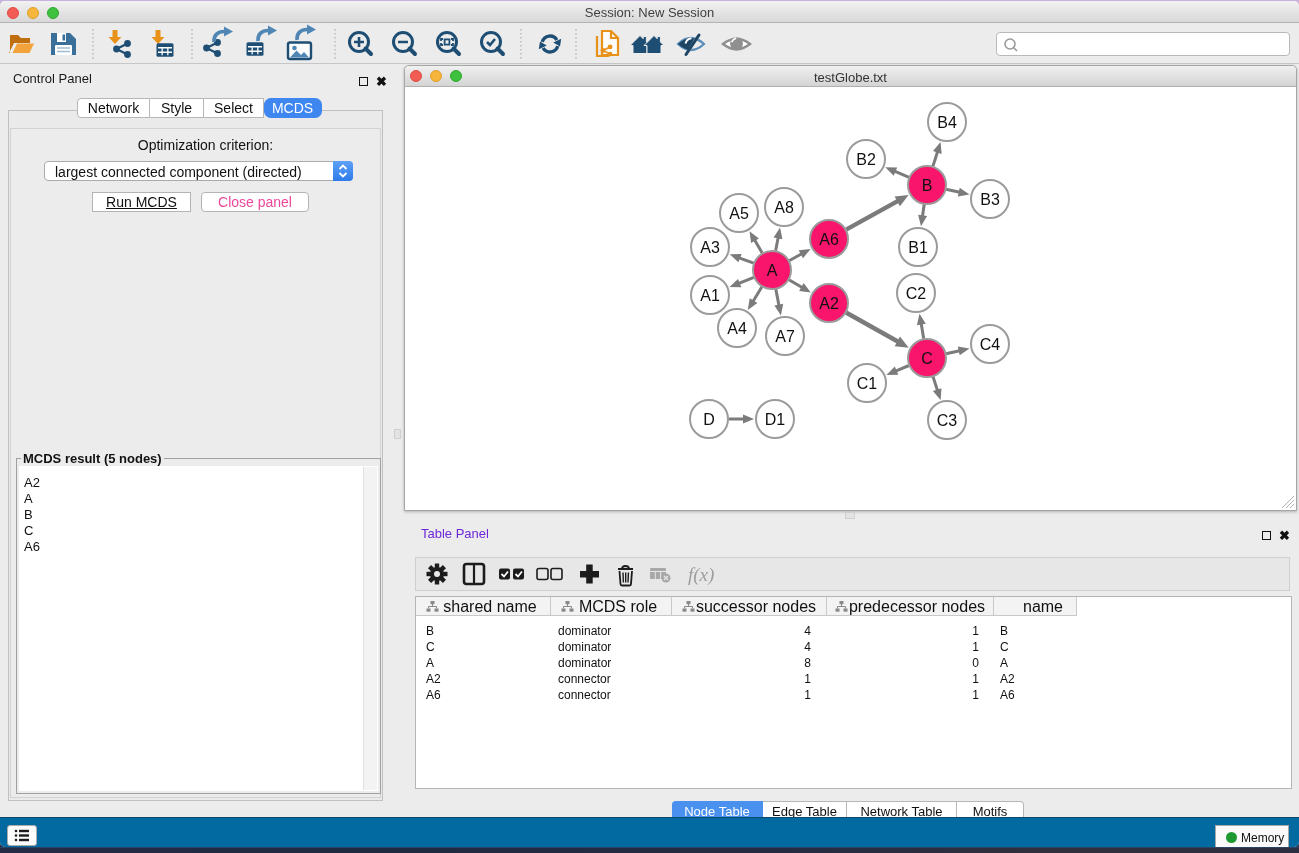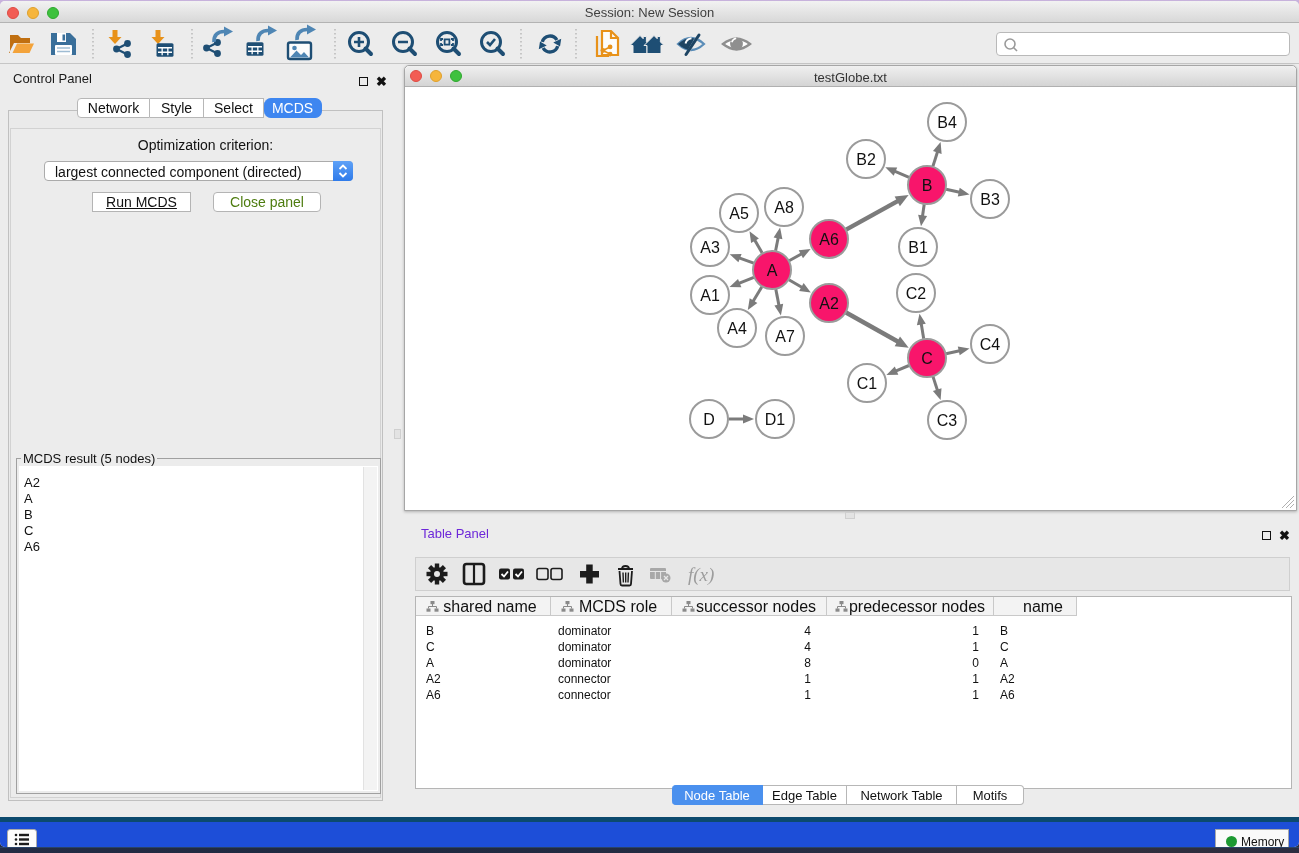--- a/index.html
+++ b/index.html
@@ -37,26 +37,26 @@
   background:linear-gradient(#f0f0f0,#d4d4d4); border-bottom:1px solid #b0b0b0; border-radius:5px 5px 0 0; }
 #nettitle .title { position:absolute; width:100%; text-align:center; top:4px; font-size:13px; color:#333; }
 
 #tpanel { position:absolute; left:391px; top:516px; width:908px; height:300px; background:#ececec; }
 #tpanel .hdr { position:absolute; left:30px; top:9px; font-size:13px; color:#6d28d9; }
 #ttoolbar { position:absolute; left:24px; top:40px; width:875px; height:34px; background:#e7e7e7; border:1px solid #cfcfcf; }
 #ttable { position:absolute; left:24px; top:79px; width:877px; height:193px; background:#fff; border:1px solid #b5b5b5; }
 #thead { position:absolute; left:0; top:0; height:19px; width:661px; background:#f3f3f3; border-bottom:1px solid #c9c9c9; font-size:16px; color:#111; }
 .thcell { position:absolute; top:0; height:19px; border-right:1px solid #c9c9c9; text-align:center; line-height:19px; }
 .trow { position:absolute; font-size:12px; color:#111; height:16px; line-height:16px; }
-#btabs { position:absolute; left:281px; top:268px; height:20px; display:flex; font-size:13px; }
+#btabs { position:absolute; left:281px; top:284px; height:20px; display:flex; font-size:13px; }
 #btabs .tab { background:#fff; border:1px solid #b7b7b7; border-left:none; text-align:center; line-height:19px; color:#111; }
 #btabs .tab.sel { background:#4a90ee; color:#fff; border-color:#4a90ee; border-radius:4px 0 0 4px; }
 #btabs .tab.last { border-radius:0 4px 4px 0; }
 
-#statusbar { position:absolute; left:0; top:816px; width:100%; height:32px; background:#1d4ed8; border-top:5px solid #0c4a6e; }
+#statusbar { position:absolute; left:0; top:816px; width:100%; height:32px; background:#0369a1; border-top:1px solid #0c4a6e; }
 #listbtn { position:absolute; left:7px; top:7px; width:30px; height:21px; background:#fcfcfc; border:1px solid #ababab; border-radius:3px; }
 #membtn { position:absolute; left:1215px; top:7px; width:74px; height:23px; background:#fafafa; border:1px solid #a9a9a9; font-size:12px; color:#111; }
 #membtn .dot { position:absolute; left:10px; top:6px; width:11px; height:11px; border-radius:50%; background:#1d9932; }
 #membtn span { position:absolute; left:25px; top:5px; font-size:12px; }
 </style>
 </head>
 <body>
 <div id="topstrip"></div>
 <div style="position:absolute;left:0;top:847px;width:1299px;height:1px;background:#2b4a72;opacity:.8;"></div>
 <div id="win">
@@ -222,23 +222,23 @@
         <div style="position:absolute;left:33px;top:32px;width:309px;height:20px;background:#fff;border:1px solid #ababab;border-radius:4px;">
 <div style="position:absolute;left:10px;top:2px;font-size:14px;color:#111;">largest connected component (directed)</div>
 <div style="position:absolute;right:-1px;top:-1px;width:20px;height:20px;background:linear-gradient(#5ea1f7,#2f7bea);border-radius:0 4px 4px 0;">
 <svg width="20" height="20">
                 <path d="M6.5 8 l3.5-3.5 L13.5 8" stroke="#fff" stroke-width="1.8" fill="none"></path>
                 <path d="M6.5 12 l3.5 3.5 L13.5 12" stroke="#fff" stroke-width="1.8" fill="none"></path>
               </svg>
 </div>
           </div>
         <div style="position:absolute;left:81px;top:63px;width:99px;height:20px;background:#fff;border:1px solid #b4b4b4;border-radius:0;text-align:center;font-size:14px;line-height:19px;color:#111;text-decoration:underline;">Run MCDS</div>
-<div style="position:absolute;left:190px;top:63px;width:108px;height:20px;background:#fff;border:1px solid #b4b4b4;border-radius:4px;text-align:center;font-size:14px;line-height:19px;color:#4d7c0f;margin-left:12px;">Close panel</div>
+<div style="position:absolute;left:190px;top:63px;width:108px;height:20px;background:#fff;border:1px solid #b4b4b4;border-radius:4px;text-align:center;font-size:14px;line-height:19px;color:#ec4899;">Close panel</div>
         <div style="position:absolute;left:5px;top:329px;width:365px;height:336px;border:1px solid #a0a0a0;">
-<div style="position:absolute;left:4px;top:-8px;background:#ececec;font-size:13px;color:#111;padding:0 2px;">MCDS result (5 nodes)</div>
+<div style="position:absolute;left:4px;top:-8px;background:#ececec;font-size:13px;color:#111;padding:0 2px;font-weight:bold;">MCDS result (5 nodes)</div>
 <div style="position:absolute;left:2px;top:7px;width:359px;height:325px;background:#fff;">
 <div style="position:absolute;left:5px;top:9px;font-size:13px;line-height:16px;color:#111;">A2<br>A<br>B<br>C<br>A6</div>
 <div style="position:absolute;right:1px;top:1px;width:14px;height:323px;background:#f3f3f3;border-left:1px solid #e2e2e2;"></div>
 </div>
           </div>
       </div>
     </div>
     <div id="cptabs">
       <div class="tab first" style="width:73px;">Network</div>
         <div class="tab" style="width:54px;">Style</div>

